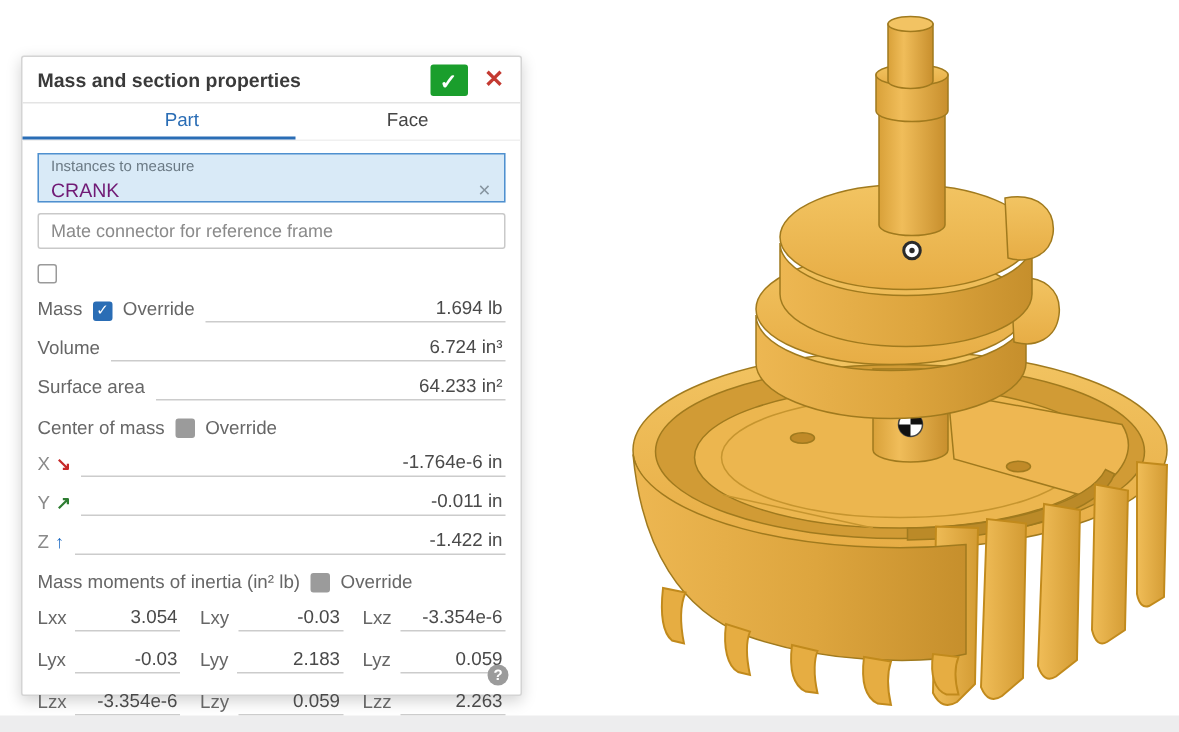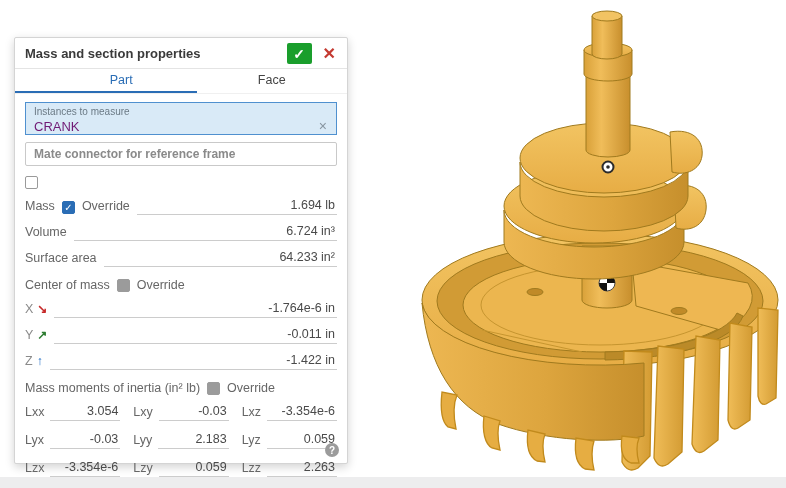--- a/index.html
+++ b/index.html
@@ -40,21 +40,21 @@
 
   .instances-box { border:1px solid #4f90cf; background:#d9eaf7; border-radius:0; padding:3px 8px 0; }
   .instances-label { font-size:10px; color:#6b7a85; }
   .instances-value-row { display:flex; align-items:center; margin-top:1px; }
   .instances-value { flex:1; font-size:13px; color:#701a75; }
   .clear-x { color:#8795a0; font-size:14px; cursor:pointer; padding:0 1px; }
 
   .mate-input {
     width:100%; margin-top:7px; border:1px solid #c9c9c9; border-radius:2px;
     padding:4px 8px; font-size:12px; color:#444; font-family:"Liberation Sans", sans-serif;
-    outline:none; background:#fff;font-weight:bold;
+    outline:none; background:#fff;
   }
   .mate-input::placeholder { color:#8a8a8a; }
 
   .chk-row { display:flex; align-items:center; gap:6px; margin:10px 0 2px; font-size:12.5px; color:#555; cursor:pointer; }
   .cb {
     width:13px; height:13px; border:1px solid #9a9a9a; border-radius:2px; background:#fff;
     display:inline-flex; align-items:center; justify-content:center;
     font-size:10px; line-height:1; color:#fff; flex:0 0 auto;
   }
   .cb.checked  { background:#2a6db5; border-color:#2a6db5; }

